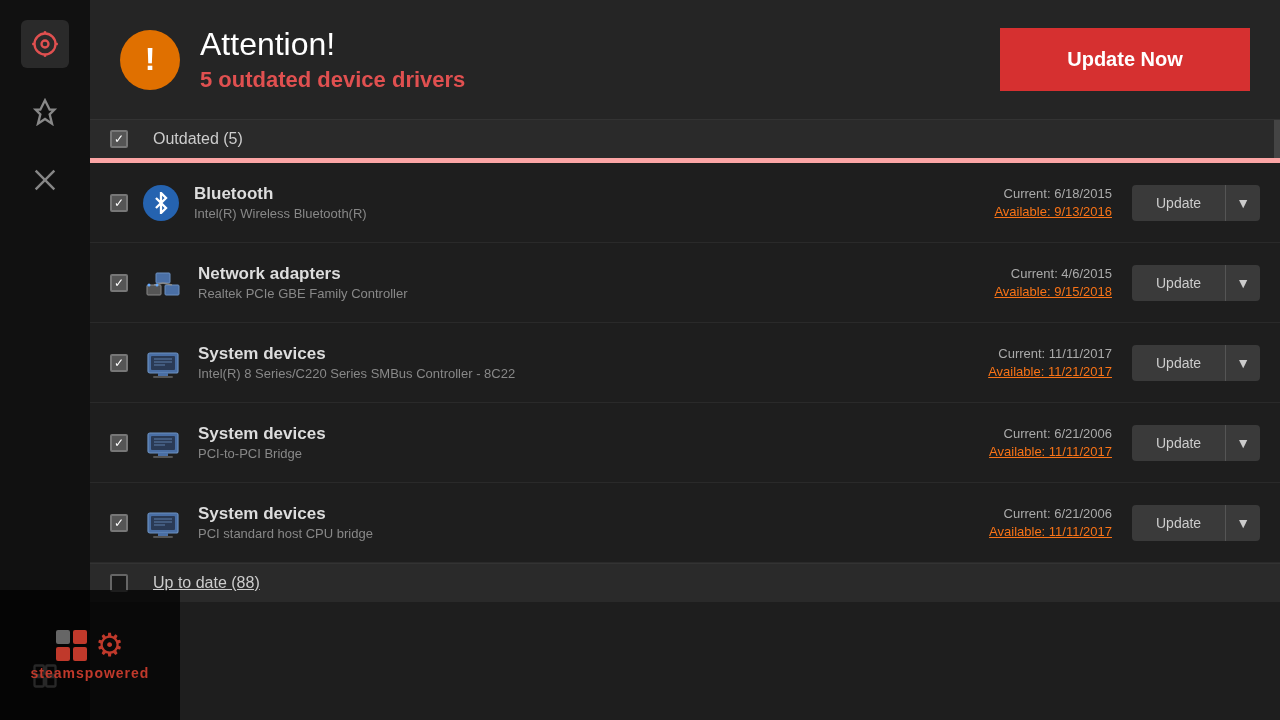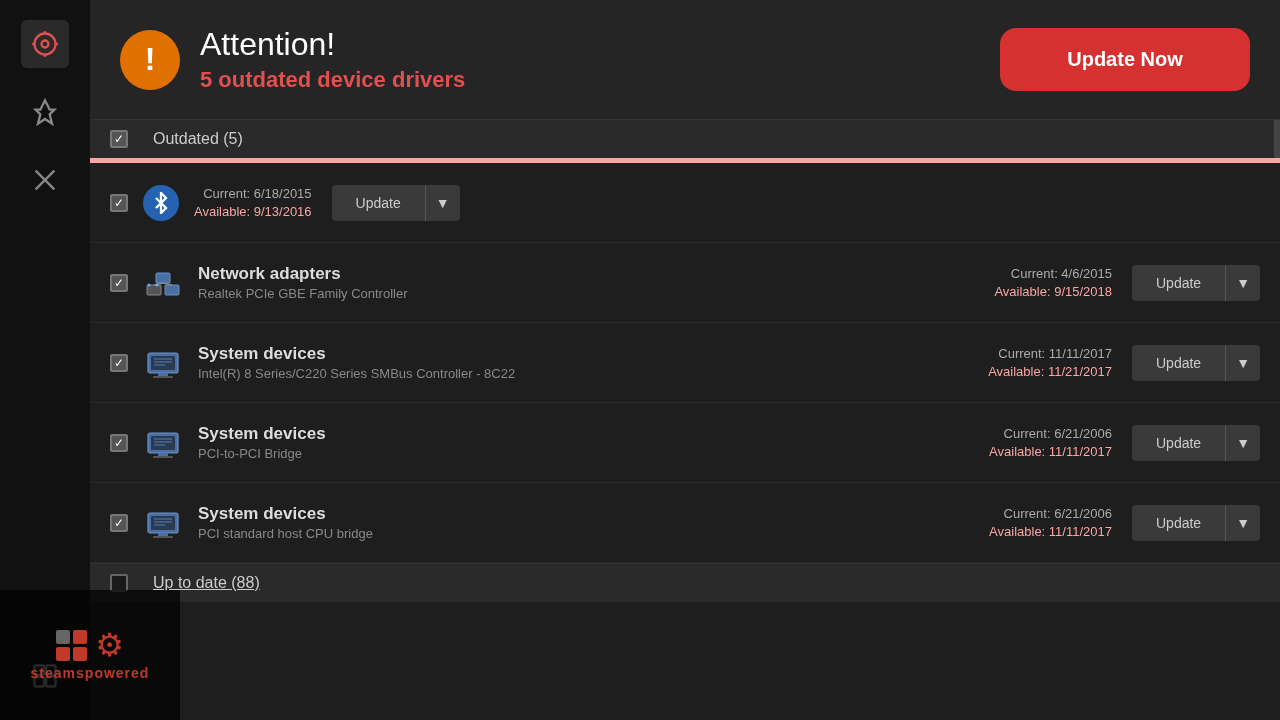--- a/index.html
+++ b/index.html
@@ -92,21 +92,21 @@
       margin-top: 4px;
     }
     .header-text p span {
       color: #e05050;
       font-weight: bold;
     }
     .update-now-btn {
       background: #d63030;
       color: white;
       border: none;
-      border-radius: 16px;
+      border-radius: 0;
       padding: 20px 50px;
       font-size: 20px;
       font-weight: 600;
       cursor: pointer;
       min-width: 250px;
       text-align: center;
     }
 
     
     .content {
@@ -192,21 +192,22 @@
       text-align: right;
       margin-right: 20px;
       flex-shrink: 0;
     }
     .driver-dates .current {
       font-size: 13px;
       color: #aaa;
     }
     .driver-dates .available {
       font-size: 13px;
-      color: #fca5a5;
+      color: #f97316;
+      text-decoration: underline;
       margin-top: 3px;
     }
     .update-btn-group {
       display: flex;
       align-items: center;
       flex-shrink: 0;
     }
     .update-btn {
       background: #3a3a3a;
       color: #ccc;
@@ -318,20 +319,24 @@
       <span>Outdated (5)</span>
     </div>
 
     <div class="driver-row">
       <div class="checkbox checked"></div>
       <div class="driver-icon bt-icon">
         <svg width="22" height="22" viewBox="0 0 24 24" fill="none" stroke="white" stroke-width="2.5">
           <polyline points="6.5 6.5 17.5 17.5 12 23 12 1 17.5 6.5 6.5 17.5"></polyline>
         </svg>
       </div>
+      <div class="driver-info">
+        <div class="driver-name">Bluetooth</div>
+        <div class="driver-desc">Intel(R) Wireless Bluetooth(R)</div>
+      </div>
       <div class="driver-dates">
         <div class="current">Current: 6/18/2015</div>
         <div class="available">Available: 9/13/2016</div>
       </div>
       <div class="update-btn-group">
         <button class="update-btn">Update</button>
         <button class="update-dropdown">▼</button>
       </div>
     </div>
 

